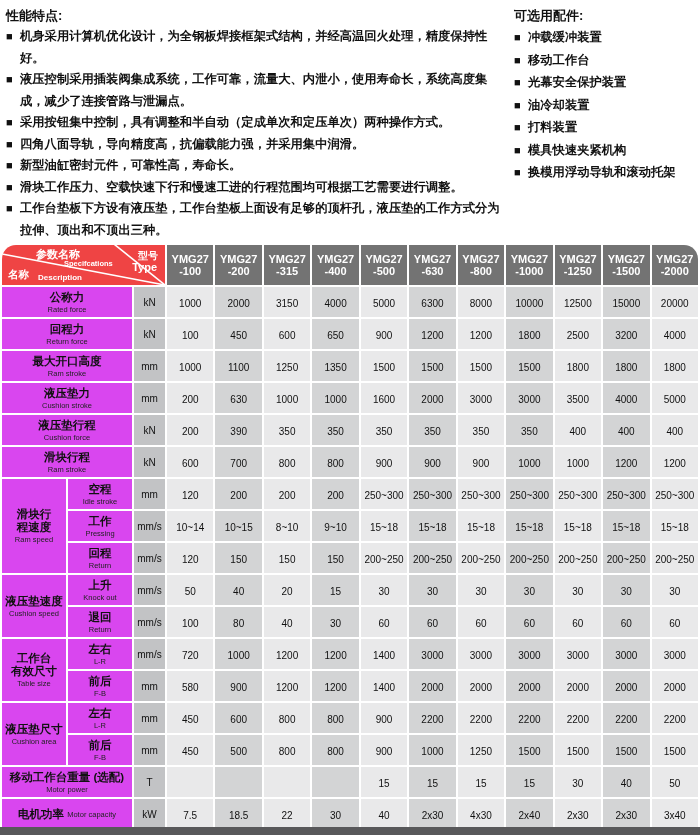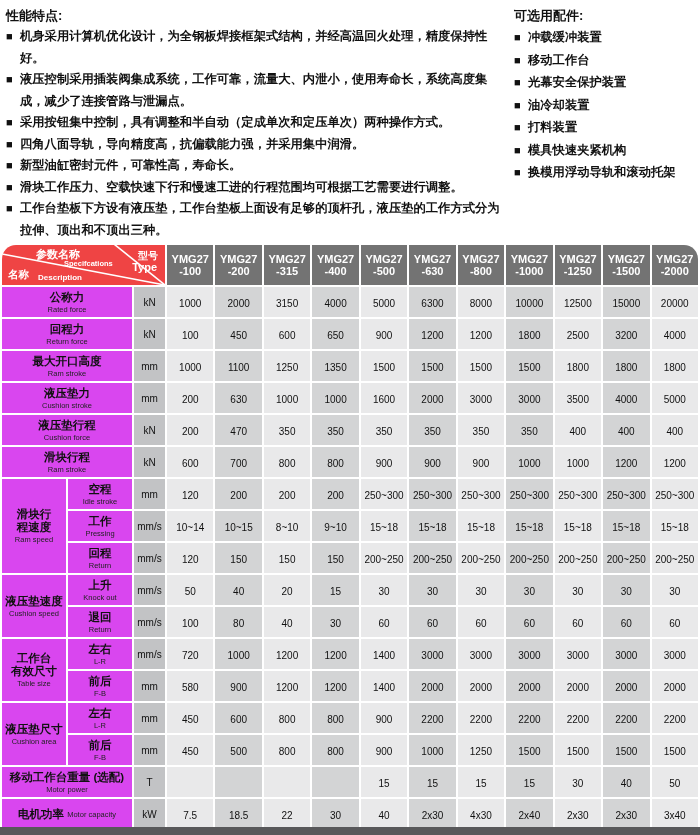--- a/index.html
+++ b/index.html
@@ -223,21 +223,21 @@
           <td class="v1"><span class="val">4000</span></td>
           <td class="v0"><span class="val">5000</span></td>
         </tr>
         <tr>
           <td class="lbl" colspan="2">
             <span class="cn">液压垫行程</span>
             <span class="en">Cushion force</span>
           </td>
           <td class="unit">kN</td>
           <td class="v0"><span class="val">200</span></td>
-          <td class="v1"><span class="val">470</span></td>
+          <td class="v1"><span class="val">390</span></td>
           <td class="v0"><span class="val">350</span></td>
           <td class="v1"><span class="val">350</span></td>
           <td class="v0"><span class="val">350</span></td>
           <td class="v1"><span class="val">350</span></td>
           <td class="v0"><span class="val">350</span></td>
           <td class="v1"><span class="val">350</span></td>
           <td class="v0"><span class="val">400</span></td>
           <td class="v1"><span class="val">400</span></td>
           <td class="v0"><span class="val">400</span></td>
         </tr>

